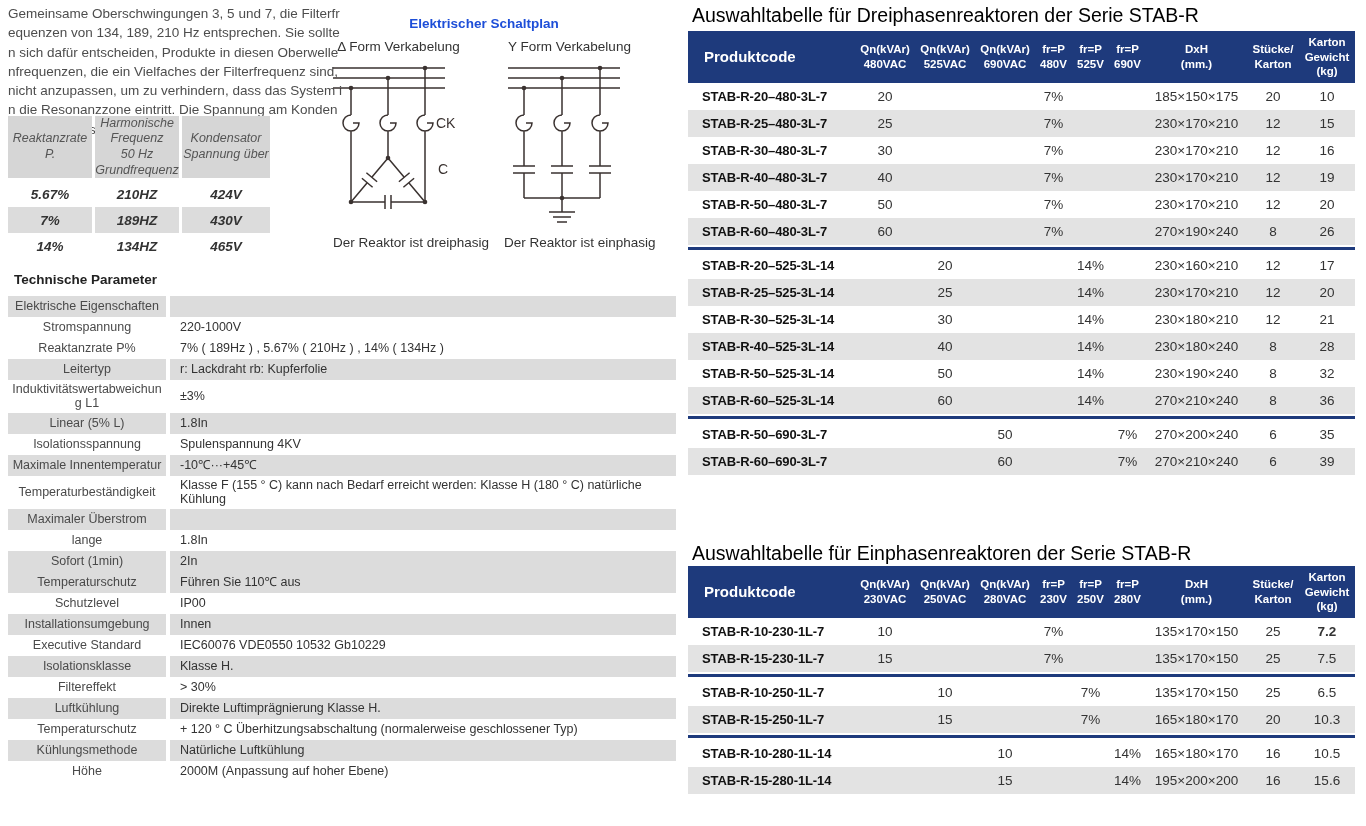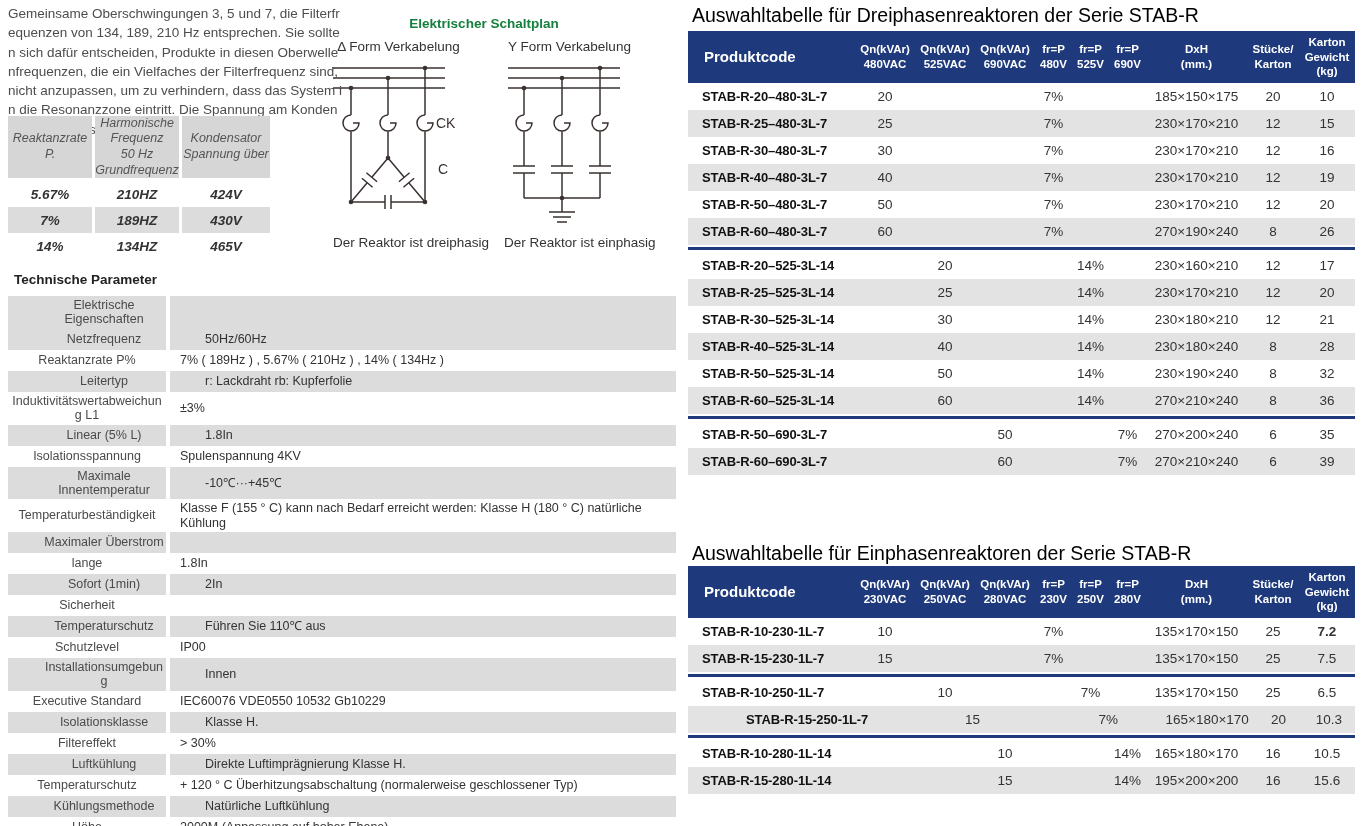--- a/index.html
+++ b/index.html
@@ -21,21 +21,21 @@
   .harm{left:8px;top:116px;width:262px;}
   .h-row{display:flex;gap:3px;}
   .h-cell{display:flex;align-items:center;justify-content:center;text-align:center;font-style:italic;}
   .h-head{margin-bottom:3px;}
   .h-th{height:62px;background:var(--gray-head);font-size:12.5px;color:#555;line-height:1.25;}
   .h-td{height:26px;font-size:13.5px;font-weight:600;color:#333;}
   .h-row.alt .h-td{background:var(--stripe-left);}
 
   
   .schaltplan{left:333px;top:16px;width:302px;}
-  .sp-title{text-align:center;font-weight:bold;font-size:13.5px;color:#15803d;margin-bottom:8px;}
+  .sp-title{text-align:center;font-weight:bold;font-size:13.5px;color:#1d4ed8;margin-bottom:8px;}
   .sp-figs{display:flex;gap:40px;}
   .sp-fig{width:131px;}
   .sp-label{text-align:center;font-size:13.5px;color:#333;white-space:nowrap;margin-bottom:2px;}
   .sp-caption{text-align:center;font-size:13.5px;color:#333;white-space:nowrap;margin-top:4px;}
   .cir{display:block;}
   .cir path,.cir line{stroke:#3a3230;stroke-width:1.5;fill:none;}
   .cir circle{fill:#3a3230;stroke:none;}
   .cir text{fill:#3a3230;font-size:14px;font-family:"Liberation Sans",sans-serif;}
 
   
@@ -44,21 +44,21 @@
   .p-row{display:flex;min-height:21px;}
   .p-label{
     width:158px;margin-right:4px;padding:2px 1px;
     display:flex;align-items:center;justify-content:center;text-align:center;
     font-size:12.5px;color:#4a4a4a;line-height:1.15;overflow-wrap:anywhere;
   }
   .p-value{
     flex:1;display:flex;align-items:center;
     font-size:12.5px;color:#333;padding:2px 0 2px 10px;line-height:1.15;
   }
-  .p-row.alt .p-label,.p-row.alt .p-value{background:var(--stripe-left);padding-left:35px;}
+  .p-row.alt .p-label,.p-row.alt .p-value{background:var(--stripe-left);}
 
   
   .sel-title{font-size:19.5px;color:#000;white-space:nowrap;}
   .sel-title.t1{left:692px;top:4px;}
   .sel-title.t2{left:692px;top:542px;}
   .sel-table{width:667px;}
   .sel-table.t1{left:688px;top:31px;}
   .sel-table.t2{left:688px;top:566px;}
   .s-head{display:flex;background:var(--navy);height:52px;}
   .s-hcell{
@@ -155,23 +155,23 @@
     </div>
   </div>
 </div>
 
 <div class="abs params-title">Technische Parameter</div>
 <div class="abs params">
     <div class="p-row alt">
       <div class="p-label">Elektrische Eigenschaften</div>
       <div class="p-value"></div>
     </div>
-    <div class="p-row alt">
-      <div class="p-label">Netzfrequenz</div>
-      <div class="p-value">50Hz/60Hz</div>
+    <div class="p-row">
+      <div class="p-label">Stromspannung</div>
+      <div class="p-value">220-1000V</div>
     </div>
     <div class="p-row">
       <div class="p-label">Reaktanzrate P%</div>
       <div class="p-value">7% ( 189Hz ) , 5.67% ( 210Hz ) , 14% ( 134Hz )</div>
     </div>
     <div class="p-row alt">
       <div class="p-label">Leitertyp</div>
       <div class="p-value">r: Lackdraht rb: Kupferfolie</div>
     </div>
     <div class="p-row">
@@ -198,24 +198,20 @@
       <div class="p-label">Maximaler Überstrom</div>
       <div class="p-value"></div>
     </div>
     <div class="p-row">
       <div class="p-label">lange</div>
       <div class="p-value">1.8In</div>
     </div>
     <div class="p-row alt">
       <div class="p-label">Sofort (1min)</div>
       <div class="p-value">2In</div>
-    </div>
-    <div class="p-row">
-      <div class="p-label">Sicherheit</div>
-      <div class="p-value"></div>
     </div>
     <div class="p-row alt">
       <div class="p-label">Temperaturschutz</div>
       <div class="p-value">Führen Sie 110℃ aus</div>
     </div>
     <div class="p-row">
       <div class="p-label">Schutzlevel</div>
       <div class="p-value">IP00</div>
     </div>
     <div class="p-row alt">
@@ -503,21 +499,21 @@
       <div class="s-cell" style="width: 60px;">10</div>
       <div class="s-cell" style="width: 60px;"></div>
       <div class="s-cell" style="width: 37px;"></div>
       <div class="s-cell" style="width: 37px;">7%</div>
       <div class="s-cell" style="width: 37px;"></div>
       <div class="s-cell" style="width: 101px;">135×170×150</div>
       <div class="s-cell" style="width: 52px;">25</div>
       <div class="s-cell" style="width: 56px;">6.5</div>
     </div>
     <div class="s-row alt">
-      <div class="s-cell s-prod" style="width: 167px; margin-left: 44px;">STAB-R-15-250-1L-7</div>
+      <div class="s-cell s-prod" style="width: 167px;">STAB-R-15-250-1L-7</div>
       <div class="s-cell" style="width: 60px;"></div>
       <div class="s-cell" style="width: 60px;">15</div>
       <div class="s-cell" style="width: 60px;"></div>
       <div class="s-cell" style="width: 37px;"></div>
       <div class="s-cell" style="width: 37px;">7%</div>
       <div class="s-cell" style="width: 37px;"></div>
       <div class="s-cell" style="width: 101px;">165×180×170</div>
       <div class="s-cell" style="width: 52px;">20</div>
       <div class="s-cell" style="width: 56px;">10.3</div>
     </div>

